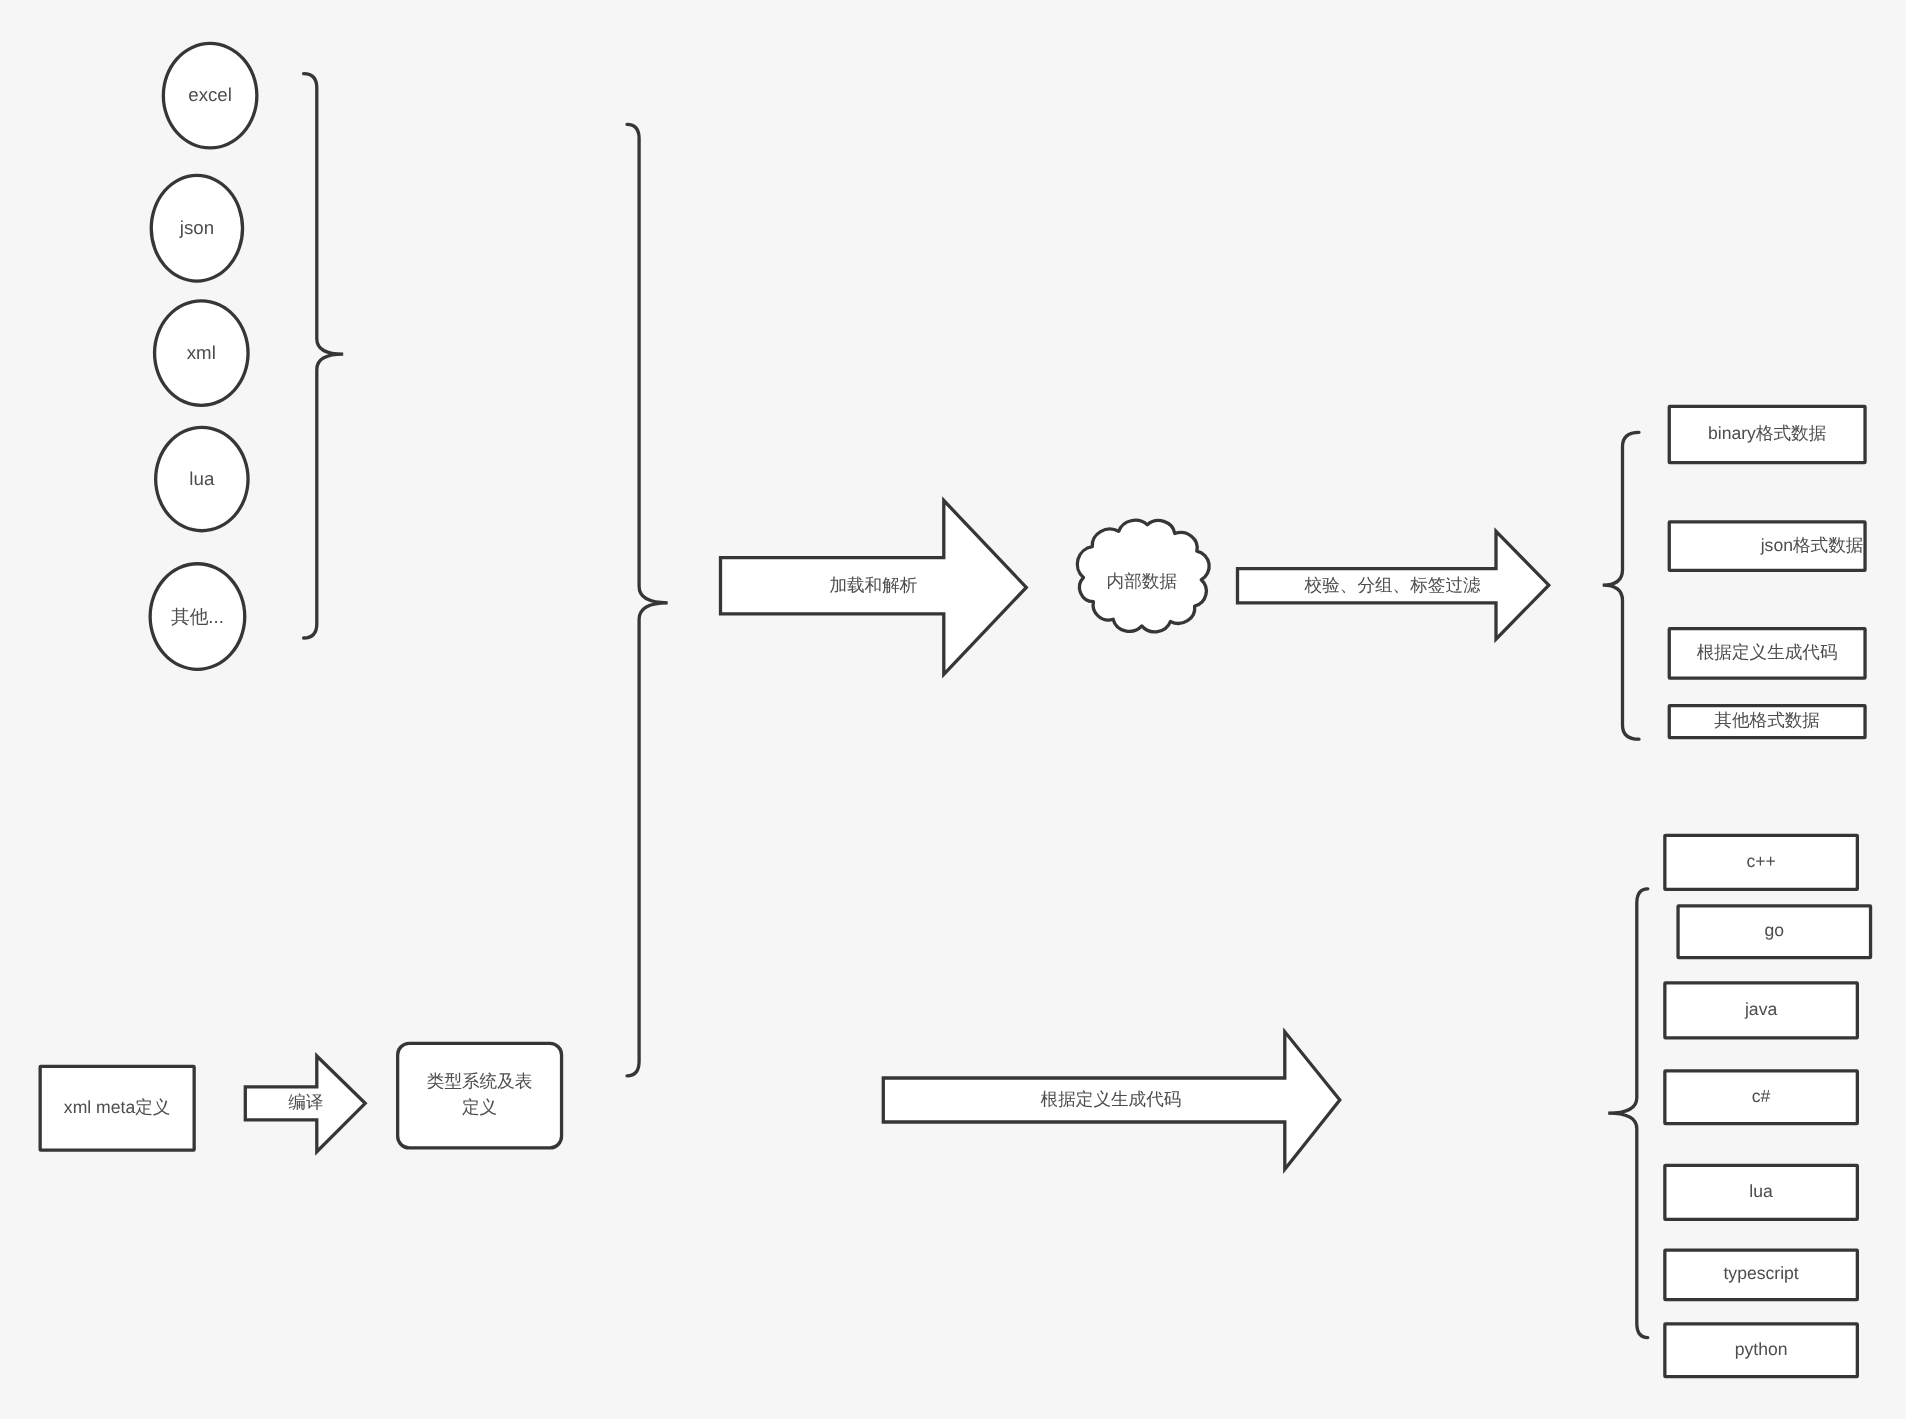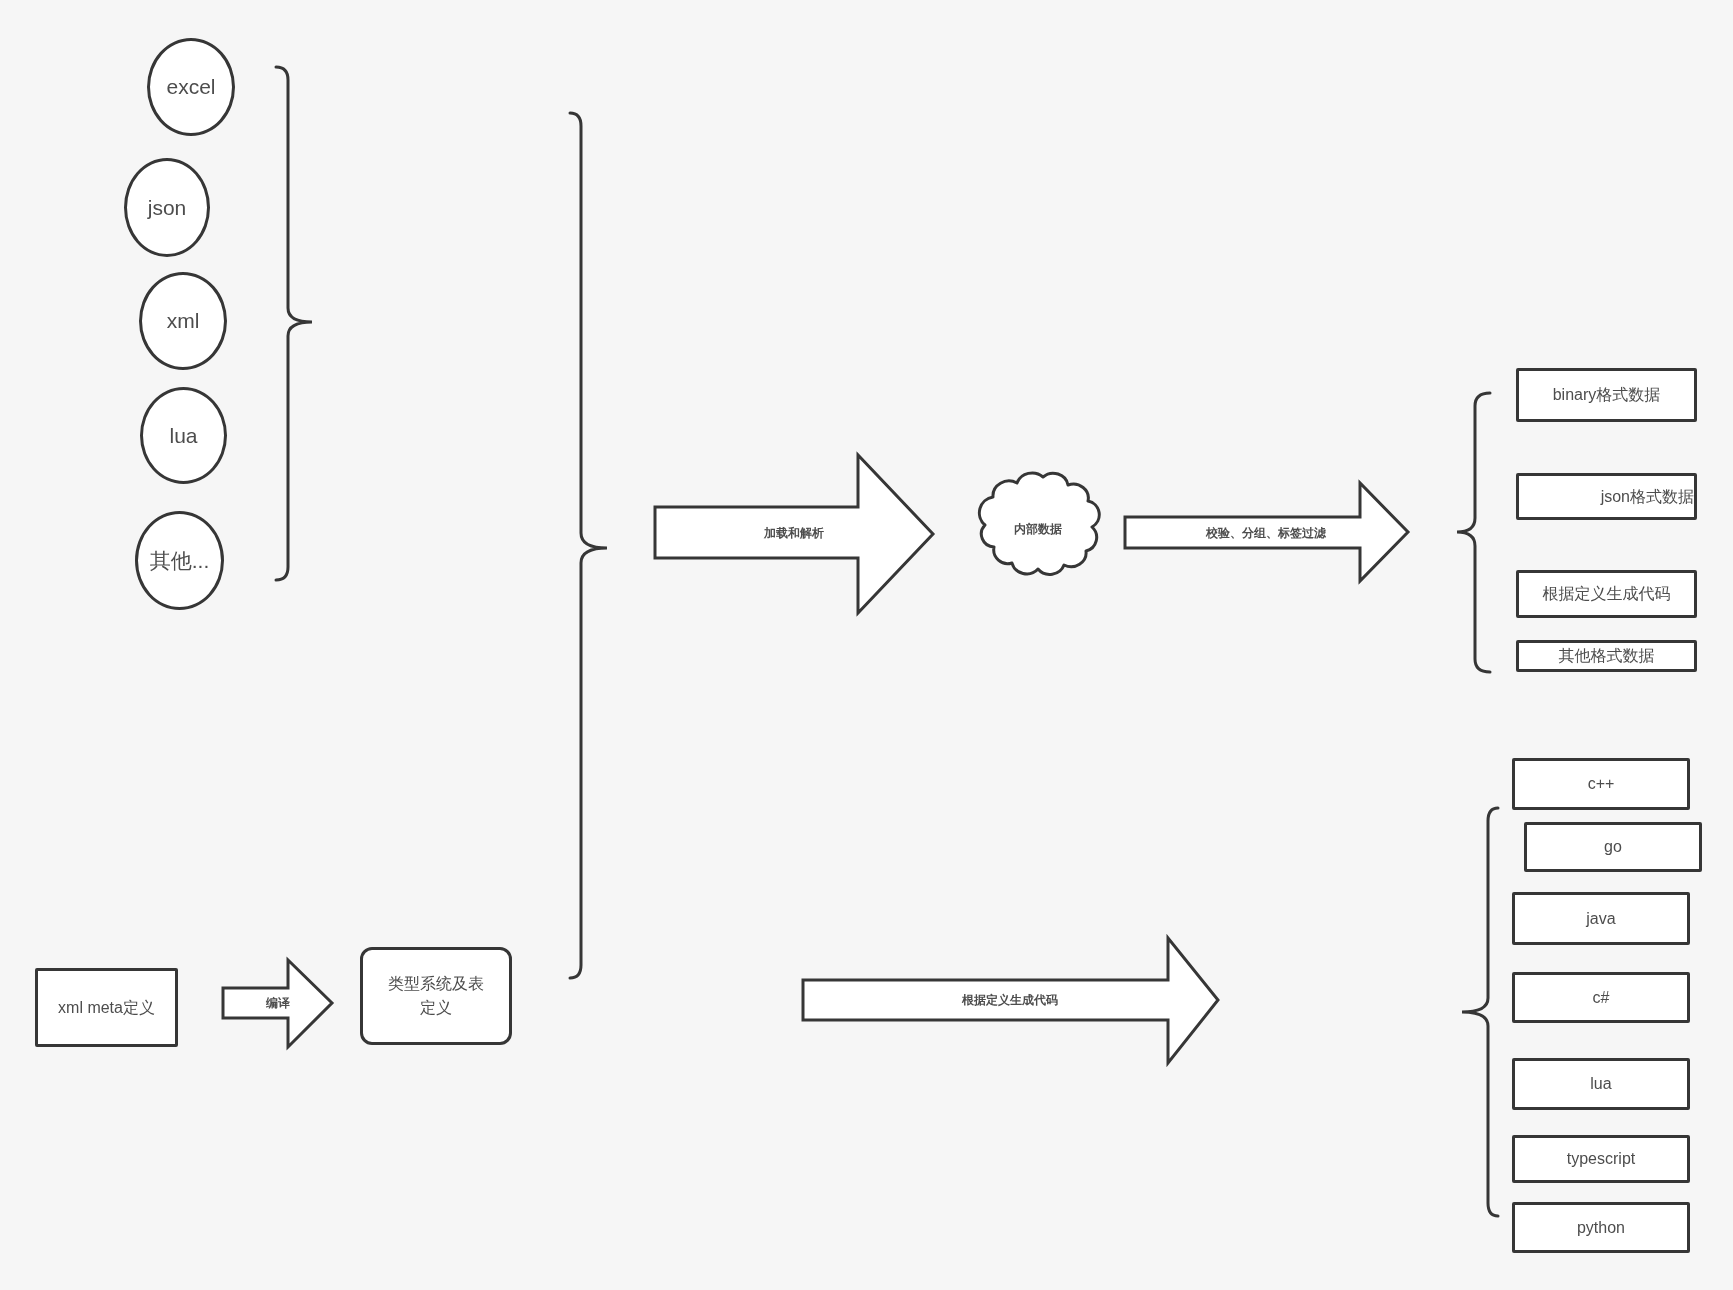--- a/index.html
+++ b/index.html
@@ -18,30 +18,29 @@
     background: #ffffff;
     border: 3px solid #363636;
     box-sizing: border-box;
     display: flex;
     align-items: center;
     justify-content: center;
     text-align: center;
     font-size: 16px;
     line-height: 1.5;
   }
-  .ellipse { border-radius: 50%; font-size: 21px; }
+  .ellipse { border-radius: 50%; font-size: 17px; }
   .rect { border-radius: 2px; }
   .rounded { border-radius: 12px; }
   .lbl {
     position: absolute;
     transform: translate(-50%, -50%);
     white-space: nowrap;
-    font-size: 12px;
+    font-size: 16px;
     text-align: center;
-    font-weight: bold;
   }
   .wrap { white-space: normal; }
 </style>
 </head>
 <body>
 
 <div class="canvas">
 
   <svg class="overlay" viewBox="0 0 1733 1290" fill="none" stroke="#363636" stroke-width="3">
 
@@ -72,21 +71,21 @@
              a 15,14 0 0 1 -22,14
              a 15,14 0 0 1 -26,4
              a 15,14 0 0 1 -26,-6
              a 14,14 0 0 1 -18,-16
              a 13,13 0 0 1 -9,-22 Z"></path>
   </svg>
 
   <div class="node ellipse" style="left:147px; top:38px;  width:88px; height:98px;">
       <span>excel</span>
     </div>
-  <div class="node ellipse" style="left:124px; top:158px; width:86px; height:99px;">
+  <div class="node ellipse" style="left:136px; top:158px; width:86px; height:99px;">
       <span>json</span>
     </div>
   <div class="node ellipse" style="left:139px; top:272px; width:88px; height:98px;">
       <span>xml</span>
     </div>
   <div class="node ellipse" style="left:140px; top:387px; width:87px; height:97px;">
       <span>lua</span>
     </div>
   <div class="node ellipse" style="left:135px; top:511px; width:89px; height:99px;justify-content:center;">
       <span>其他...</span>

